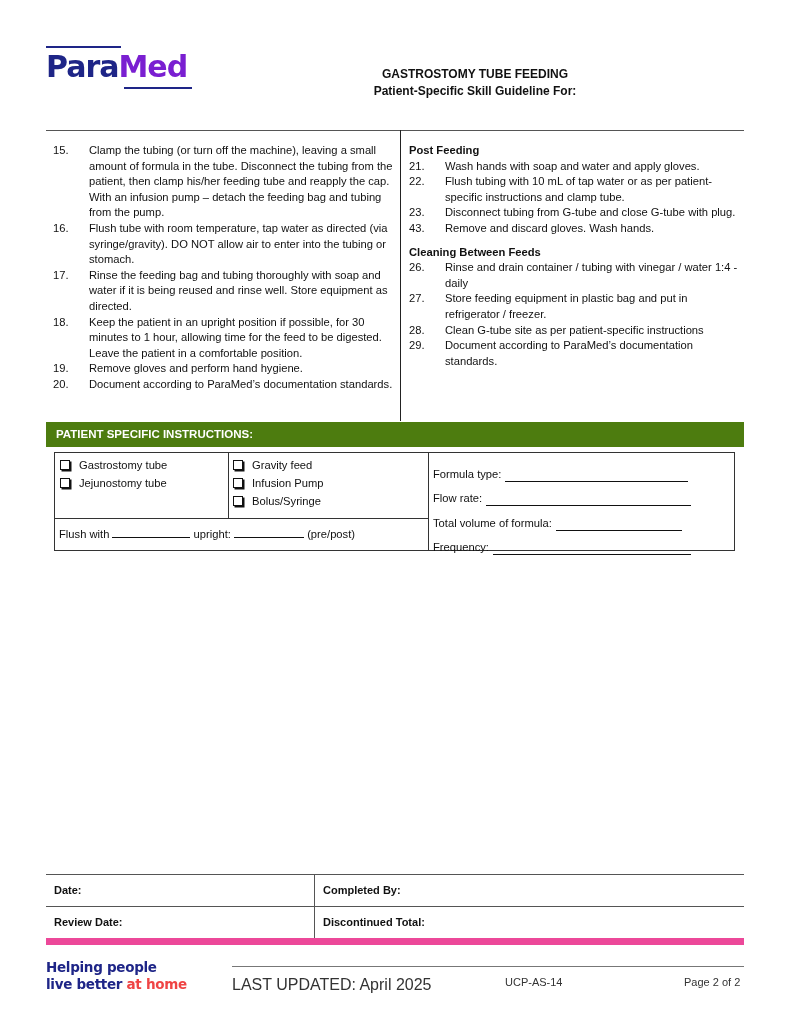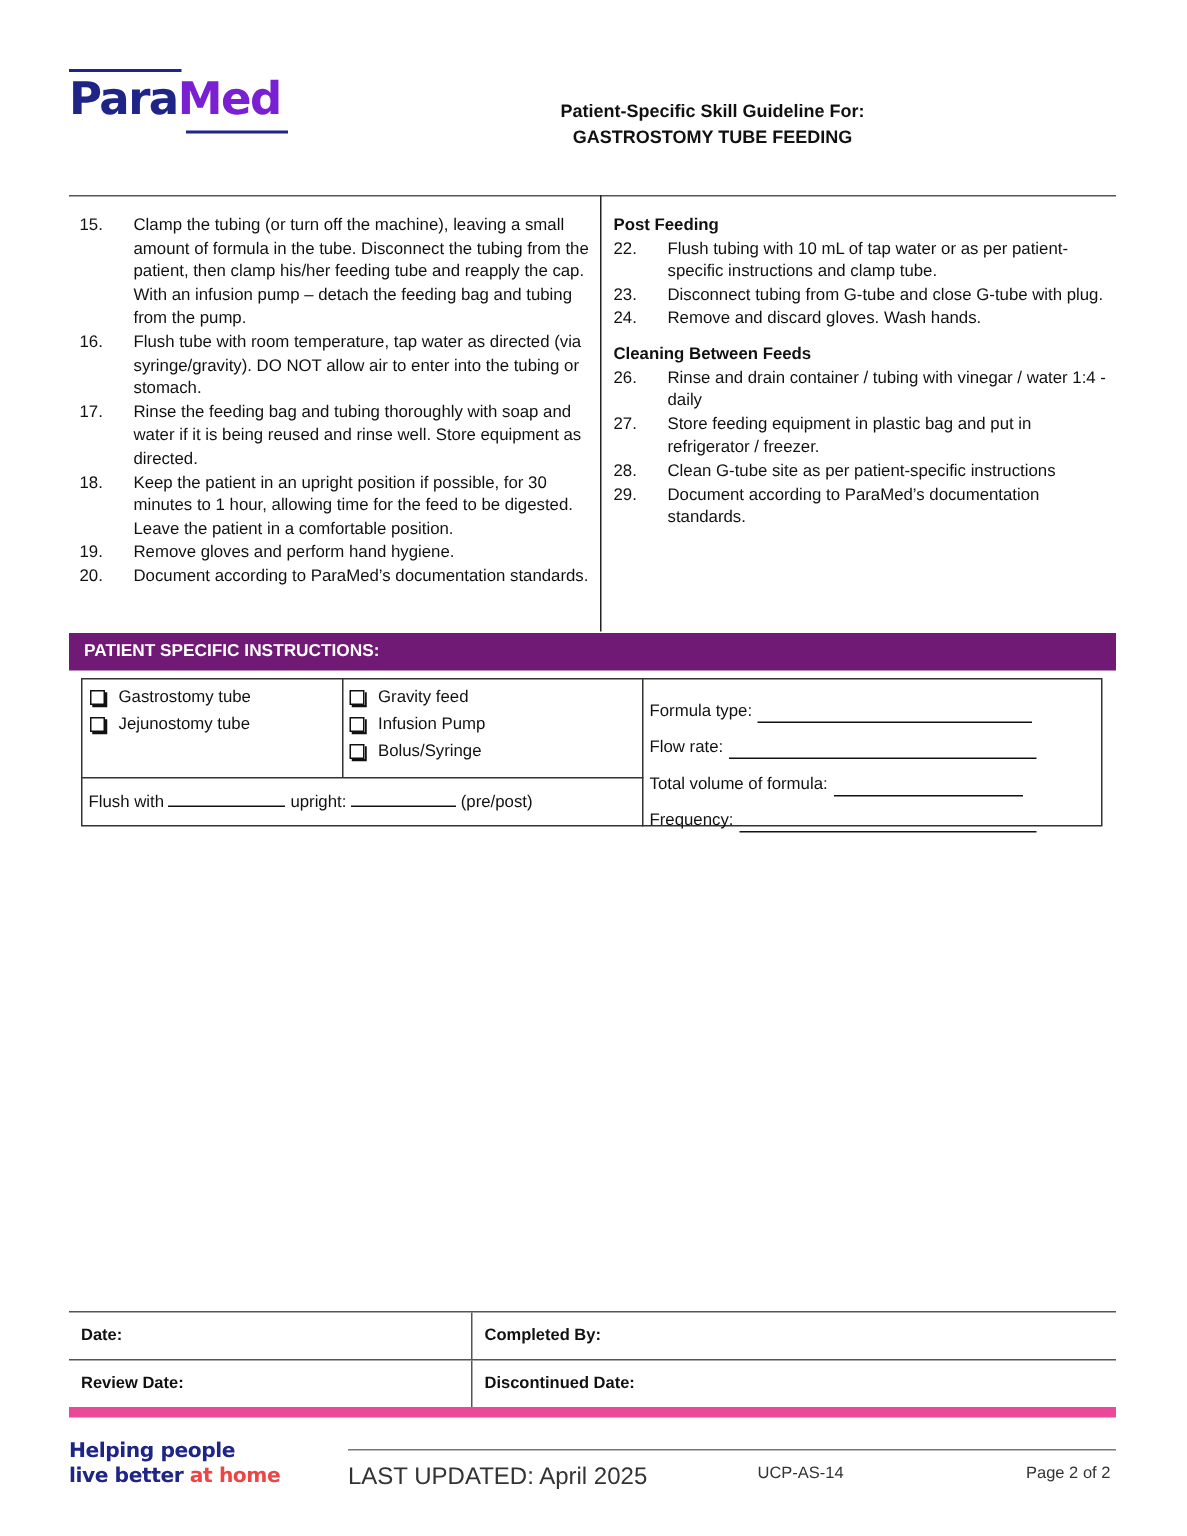--- a/index.html
+++ b/index.html
@@ -26,21 +26,21 @@
   .col-left { left: 53px; top: 143px; width: 340px; }
   .col-right { left: 409px; top: 143px; width: 330px; }
   .steps { font-size: 11.2px; line-height: 15.6px; }
   .step { display: flex; }
   .step .num { width: 24px; flex: 0 0 24px; }
   .step .txt { flex: 1; margin-left: 12px; }
   .sec-head { font-weight: bold; font-size: 11.2px; line-height: 15.6px; }
   .sec-gap { height: 8px; }
 
   
-  .psi-header { left: 46px; top: 422px; width: 698px; height: 25px; background: #701a75; color: #ffffff;
+  .psi-header { left: 46px; top: 422px; width: 698px; height: 25px; background: #4d7c0f; color: #ffffff;
                 font-weight: bold; font-size: 11.5px; line-height: 25px; padding-left: 10px; box-sizing: border-box; }
   .psi-box { left: 54px; top: 452px; width: 681px; height: 99px; border: 1.5px solid #333; box-sizing: border-box; }
   .psi-v1 { left: 228px; top: 452px; width: 1px; height: 66px; background: #333; }
   .psi-v2 { left: 428px; top: 452px; width: 1px; height: 99px; background: #333; }
   .psi-h1 { left: 54px; top: 518px; width: 375px; height: 1px; background: #333; }
   .chk { font-size: 11.2px; line-height: 18px; display: flex; align-items: center; }
   .chk .box { display: inline-block; width: 8px; height: 8px; border: 1.2px solid #111; margin-right: 9px;
               box-shadow: 1.5px 1.5px 0 #111; }
   .opts1 { left: 60px; top: 456px; }
   .opts2 { left: 233px; top: 456px; }
@@ -70,22 +70,22 @@
 </head>
 <body>
 
 <div class="abs logo">
   <div class="bar-top"></div>
   <div class="text"><span class="para">Para</span><span class="med">Med</span></div>
   <div class="bar-bot"></div>
 </div>
 
 <div class="abs title">
+  <div>GASTROSTOMY TUBE FEEDING</div>
   <div>Patient-Specific Skill Guideline For:</div>
-  <div>GASTROSTOMY TUBE FEEDING</div>
 </div>
 
 <div class="abs steps-box"></div>
 <div class="abs steps-divider"></div>
 
 <div class="abs col-left steps">
   <div class="step">
       <span class="num">15.</span>
       <span class="txt">Clamp the tubing (or turn off the machine), leaving a small amount of formula in the tube. Disconnect the tubing from the patient, then clamp his/her feeding tube and reapply the cap. With an infusion pump – detach the feeding bag and tubing from the pump.</span>
     </div>
@@ -107,29 +107,33 @@
     </div>
   <div class="step">
       <span class="num">20.</span>
       <span class="txt">Document according to ParaMed’s documentation standards.</span>
     </div>
 </div>
 
 <div class="abs col-right steps">
   <div class="sec-head">Post Feeding</div>
   <div class="step">
+      <span class="num">21.</span>
+      <span class="txt">Wash hands with soap and water and apply gloves.</span>
+    </div>
+  <div class="step">
       <span class="num">22.</span>
       <span class="txt">Flush tubing with 10 mL of tap water or as per patient-specific instructions and clamp tube.</span>
     </div>
   <div class="step">
       <span class="num">23.</span>
       <span class="txt">Disconnect tubing from G-tube and close G-tube with plug.</span>
     </div>
   <div class="step">
-      <span class="num">24.</span>
+      <span class="num">43.</span>
       <span class="txt">Remove and discard gloves. Wash hands.</span>
     </div>
   <div class="sec-gap"></div>
   <div class="sec-head">Cleaning Between Feeds</div>
   <div class="step">
       <span class="num">26.</span>
       <span class="txt">Rinse and drain container / tubing with vinegar / water 1:4 -daily</span>
     </div>
   <div class="step">
       <span class="num">27.</span>
@@ -203,21 +207,21 @@
     </div>
 </div>
 
 <div class="abs sign">
   <div class="sign-row">
     <div class="sign-cell c1">Date:</div>
     <div class="sign-cell c2">Completed By:</div>
   </div>
   <div class="sign-row">
     <div class="sign-cell c1">Review Date:</div>
-    <div class="sign-cell c2">Discontinued Date:</div>
+    <div class="sign-cell c2">Discontinued Total:</div>
   </div>
 </div>
 
 <div class="abs tagline">
   <div>Helping people</div>
   <div><span>live better </span><span class="accent">at home</span></div>
 </div>
 <div class="abs foot-rule"></div>
 <div class="abs foot-left">LAST UPDATED: April 2025</div>
 <div class="abs foot-mid">UCP-AS-14</div>

